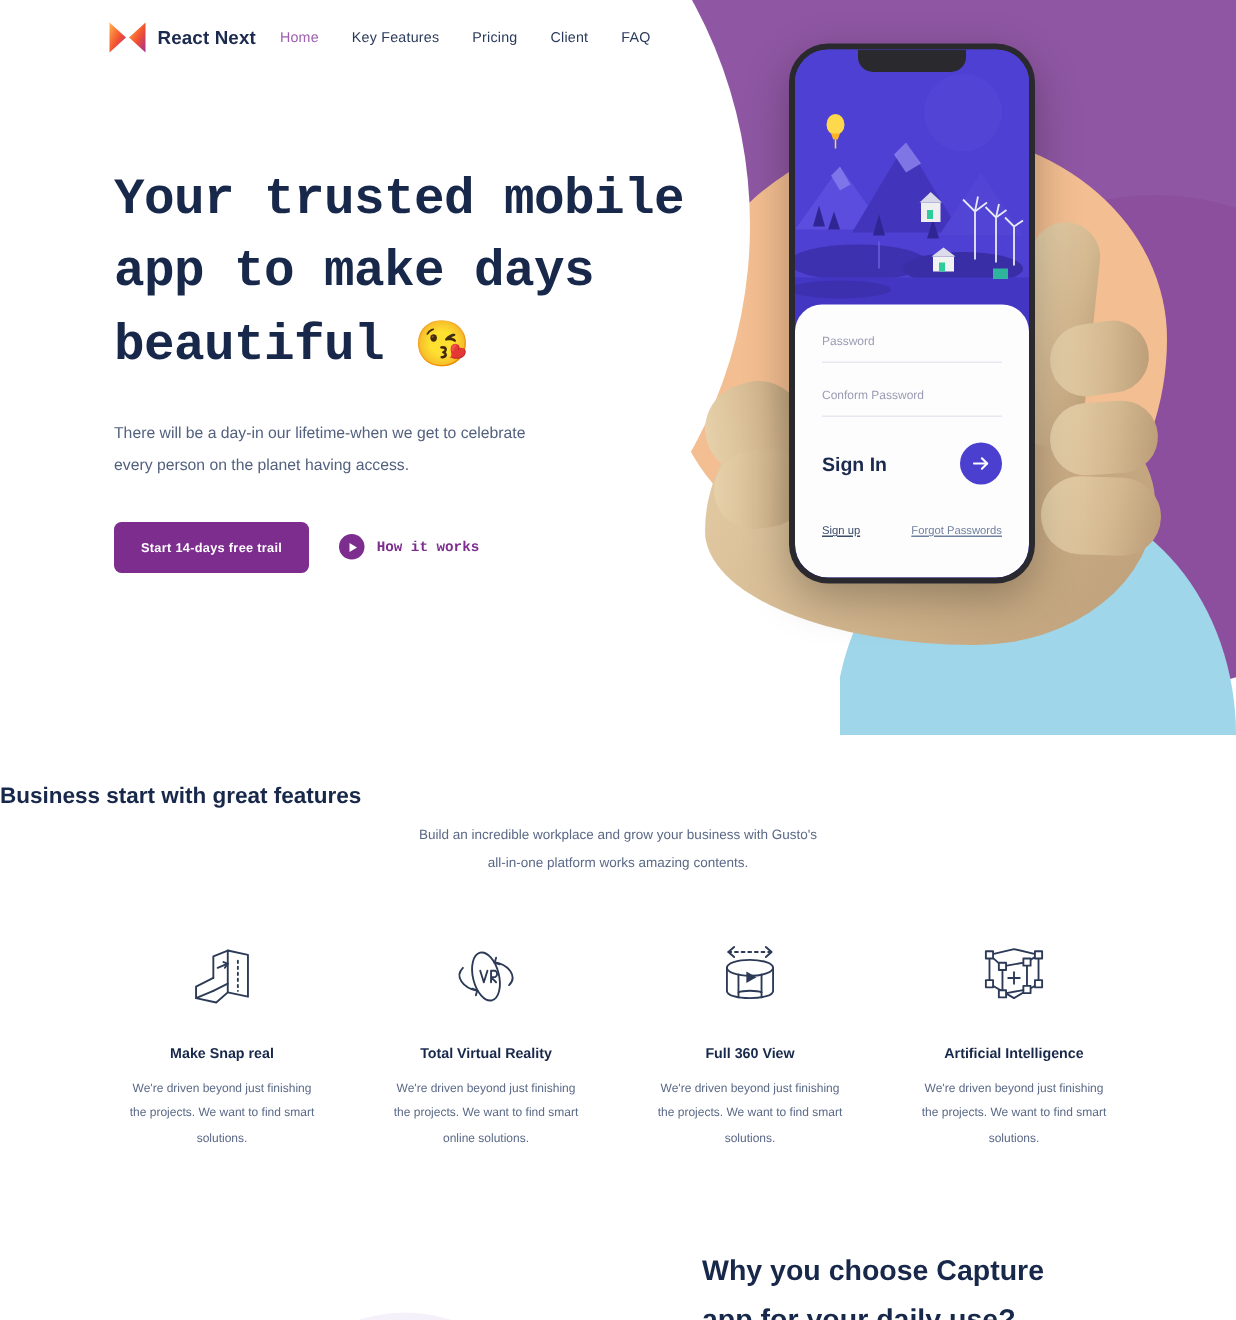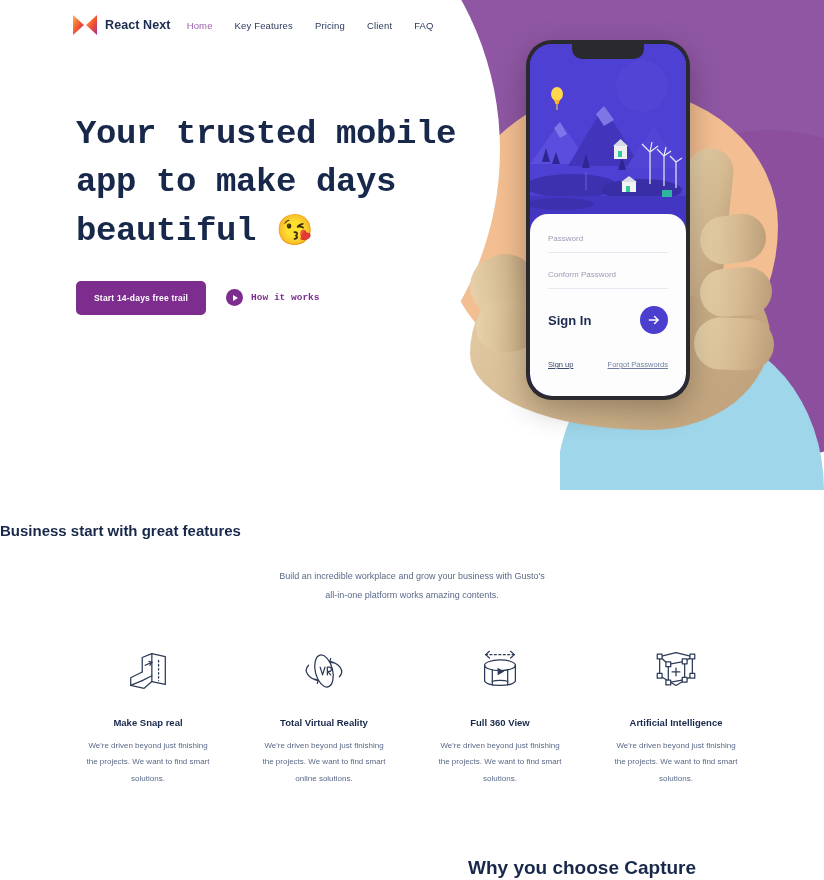--- a/index.html
+++ b/index.html
@@ -127,21 +127,21 @@
   .thumb{
     left:470px; top:255px; width:66px; height:60px;
     transform:rotate(-18deg); border-radius:40px;
   }
   .thumb2{
     left:476px; top:300px; width:62px; height:52px;
     transform:rotate(-8deg); border-radius:40px;
   }
 
   .phone{
-    position:absolute; left:526px; top:40px;
+    position:absolute; left:526px; top:29px;
     width:164px; height:360px;
     background:#2a2a2e;
     border-radius:26px;
     padding:4px;
     z-index:7;
     box-shadow:0 10px 30px rgba(0,0,0,.28);
   }
   .phone-screen{
     width:100%; height:100%; border-radius:22px;
     background:#4b3fcf; overflow:hidden; position:relative;
@@ -167,21 +167,21 @@
   }
   .links-row{ display:flex; justify-content:space-between; margin-top:26px; }
   .links-row a{ font-size:7.5px; color:#3a4a6b; text-decoration:underline; cursor:pointer; }
   .links-row a.muted{ color:#6f7fa0; }
 
   
   .features{ position:relative; z-index:20; padding-top:22px; }
   .sec-title{ text-align:left; font-size:15px; font-weight:bold; color:#18284a; }
   .sec-sub{
     text-align:center; font-size:9px; color:#5b6987;
-    line-height:2.1; margin-top:28px;
+    line-height:2.1; margin-top:8px;
   }
   .cards{ display:flex; margin-top:38px; padding:0 60px;align-items:flex-end; }
   .card{ flex:1; text-align:center; padding:0 12px; }
   .card-icon{ height:56px; display:flex; align-items:center; justify-content:center; }
   .card-title{ font-size:9.5px; font-weight:bold; color:#18284a; margin-top:18px; }
   .card-text{ font-size:8px; color:#5b6987; line-height:2.05; margin-top:10px; }
 
   
   .why{ position:relative; margin-top:56px; height:120px; }
   .why-blob{
@@ -238,20 +238,24 @@
     </div>
   </nav>
 
   <div class="hero-copy">
     <h1 class="hero-title">
       <span>Your trusted mobile</span><br>
       <span>app to make days</span><br>
       <span>beautiful</span>
       <span class="hero-emoji">😘</span>
     </h1>
+    <p class="hero-sub">
+      <span>There will be a day-in our lifetime-when we get to celebrate</span><br>
+      <span>every person on the planet having access.</span>
+    </p>
     <div class="hero-cta">
       <button class="btn-primary">Start 14-days free trail</button>
       <button class="btn-video">
         <span class="play-circle">
             <span class="play-tri"></span>
           </span>
         <span>How it works</span>
       </button>
     </div>
   </div>

